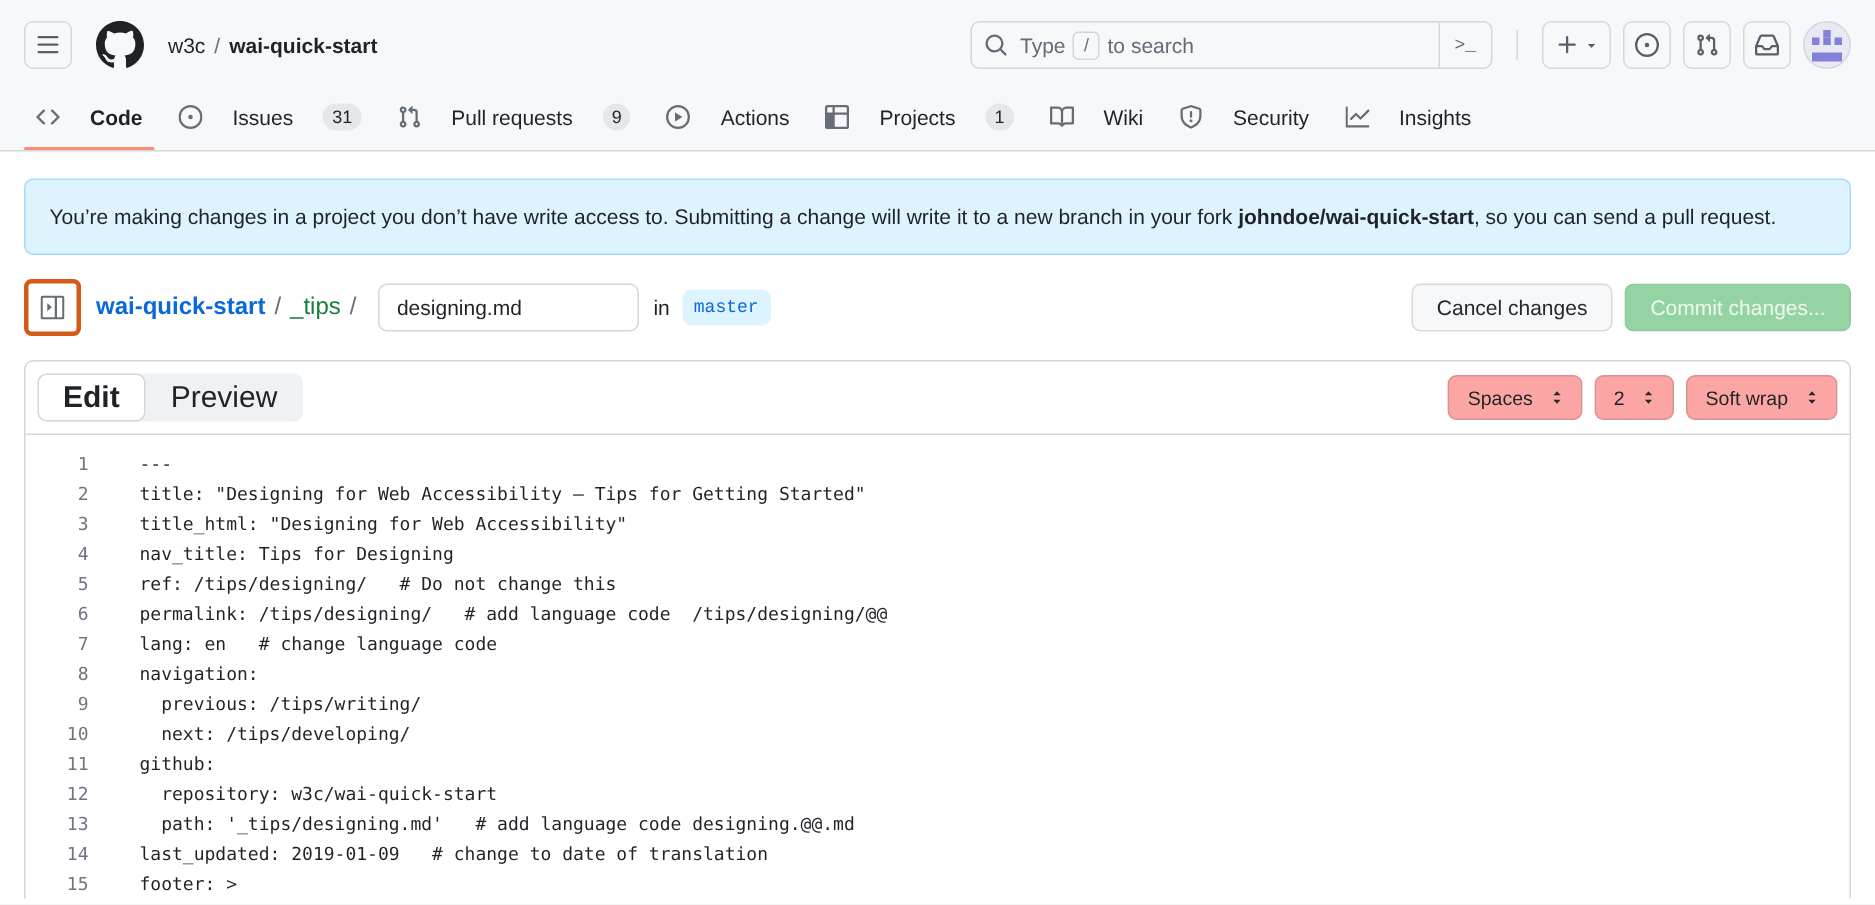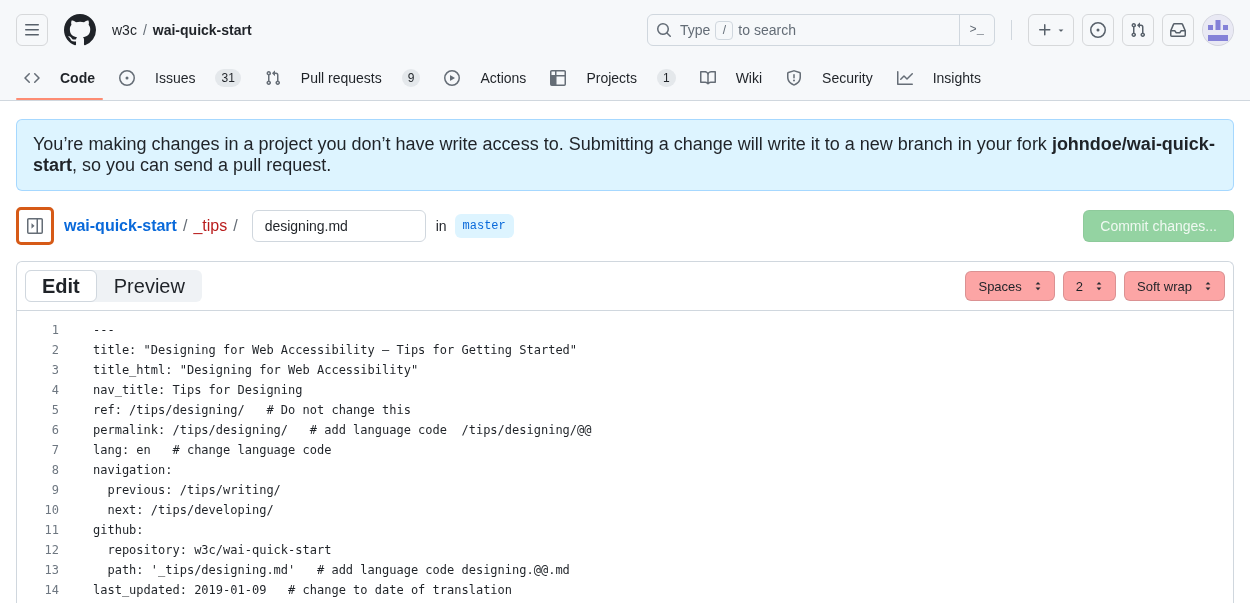--- a/index.html
+++ b/index.html
@@ -35,32 +35,32 @@
     font-size:14px; color:#1f2328; cursor:pointer; white-space:nowrap; }
   .tab .ticon { color:#656d76; flex:none; }
   .tab.active { font-weight:600; }
   .tab.active::after { content:""; position:absolute; left:0; right:0; bottom:0; height:2px;
     border-radius:6px; background:#fd8c73; }
   .count { background:rgba(175,184,193,0.25); border-radius:2em; padding:0 6px; font-size:12px;
     line-height:18px; height:18px; font-weight:400; color:#1f2328; }
 
   
   .banner { margin:18px 16px 0; background:#ddf4ff; border:1px solid rgba(84,174,255,0.4);
-    border-radius:6px; padding:14px 16px; font-size:18px; line-height:21px; color:#1f2328; }
+    border-radius:6px; padding:14px 16px; font-size:14px; line-height:21px; color:#1f2328; }
   .banner b { font-weight:600; }
 
   
   .filebar { display:flex; align-items:center; margin:16px 16px 0; }
   .hl-box { display:inline-flex; border:3px solid #d65a17; border-radius:5px; padding:1px; margin-right:10px; flex:none; }
   .panel-btn { width:30px; height:30px; border:none; background:transparent; display:flex;
     align-items:center; justify-content:center; color:#656d76; cursor:pointer; }
   .crumbs { display:flex; align-items:center; font-size:16px; white-space:nowrap; }
   .crumbs .repo-l { color:#0969da; font-weight:600; cursor:pointer; }
   .crumbs .sep { color:#656d76; padding:0 6px; }
-  .crumbs .dir-l { color:#b91c1c; cursor:pointer; }
+  .crumbs .dir-l { color:#15803d; cursor:pointer; }
   .fname { width:174px; height:32px; margin:0 10px 0 8px; border:1px solid #d0d7de; border-radius:6px;
     padding:5px 12px; font-size:14px; color:#1f2328; background:#fff; outline:none; font-family:inherit; }
   .in-lbl { font-size:14px; margin-right:8px; }
   .branch { font-family:"Liberation Mono","DejaVu Sans Mono",monospace; font-size:12px; color:#0969da;
     background:#ddf4ff; border-radius:6px; padding:5px 8px; cursor:pointer; }
   .fb-actions { margin-left:auto; display:flex; gap:8px; }
   .btn { height:32px; padding:0 16px; font-size:14px; font-weight:500; font-family:inherit;
     border-radius:6px; cursor:pointer; }
   .btn-default { background:#f6f8fa; border:1px solid rgba(31,35,40,0.15); color:#24292f; }
   .btn-primary-disabled { background:#94d3a2; border:1px solid rgba(31,35,40,0.05); color:rgba(255,255,255,0.85); cursor:default; }
@@ -253,20 +253,21 @@
   <div class="crumbs">
     <span class="repo-l">wai-quick-start</span>
     <span class="sep">/</span>
     <span class="dir-l">_tips</span>
     <span class="sep">/</span>
   </div>
   <input class="fname" type="text" value="designing.md" style="">
   <span class="in-lbl">in</span>
   <span class="branch">master</span>
   <div class="fb-actions">
+    <button class="btn btn-default">Cancel changes</button>
     <button class="btn btn-primary-disabled">Commit changes...</button>
   </div>
 </div>
 
 <div class="editor">
   <div class="ed-header">
     <div class="seg-group">
       <button class="seg active">Edit</button>
       <button class="seg">Preview</button>
     </div>

